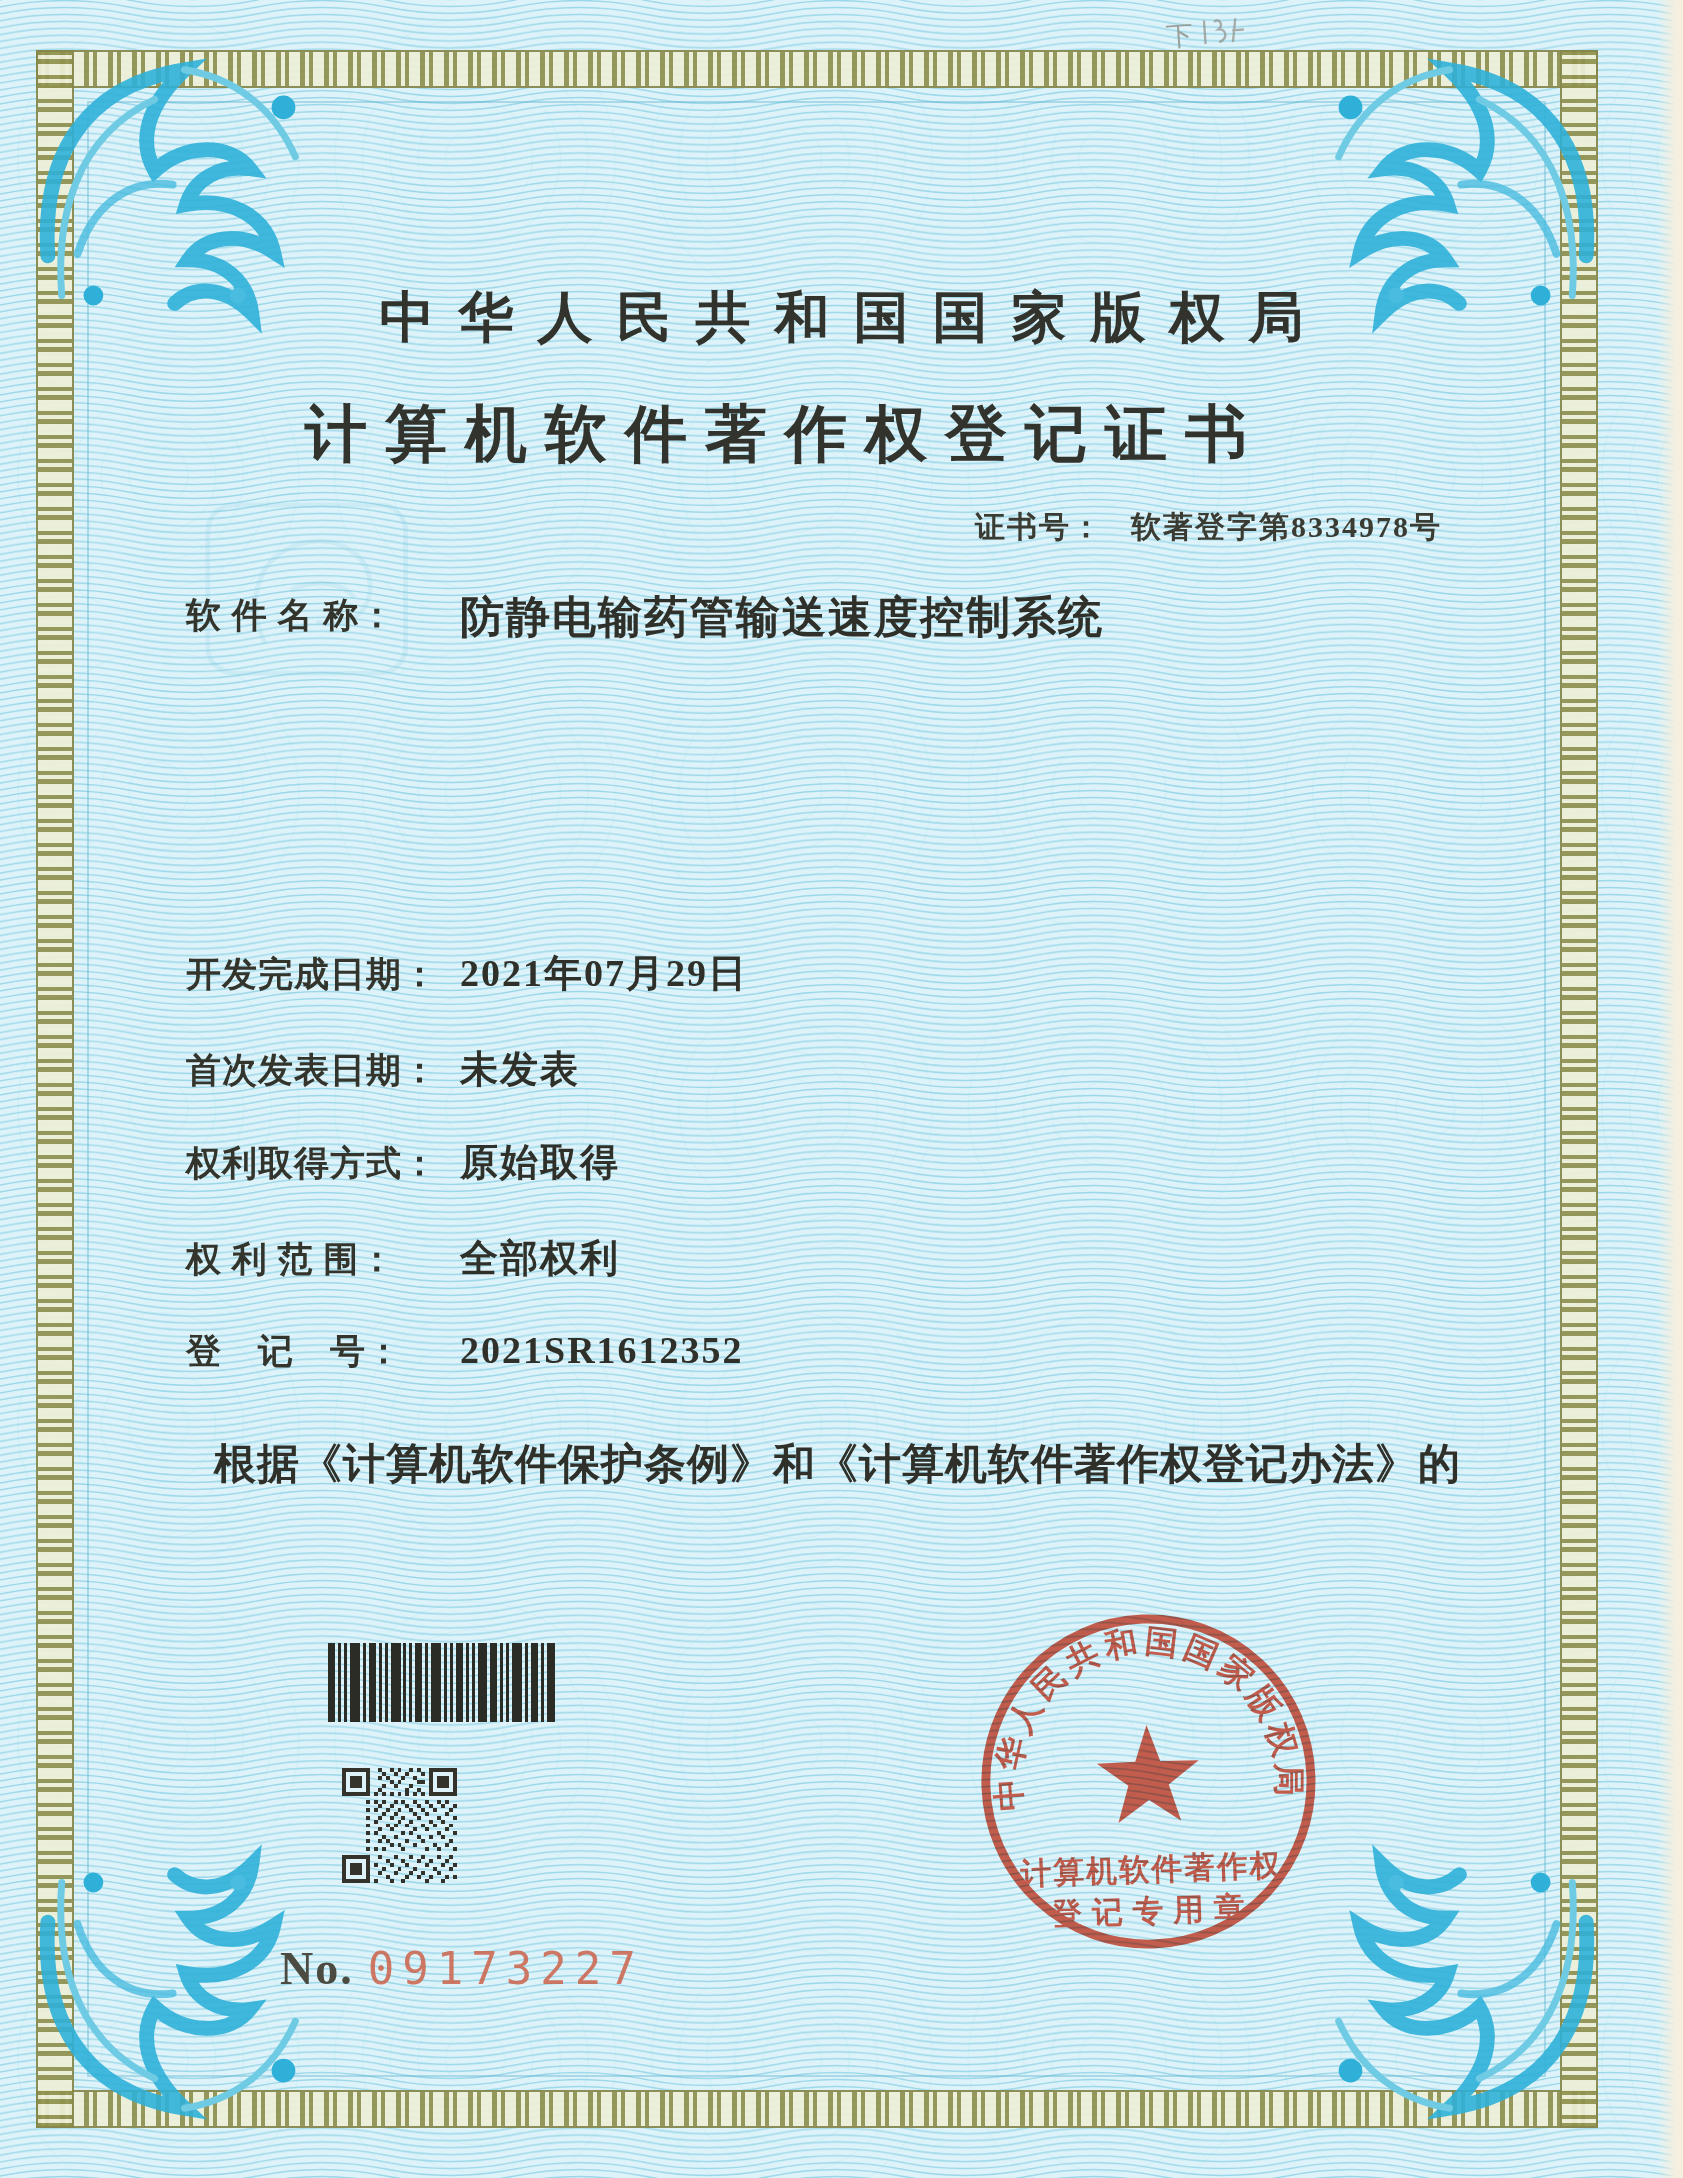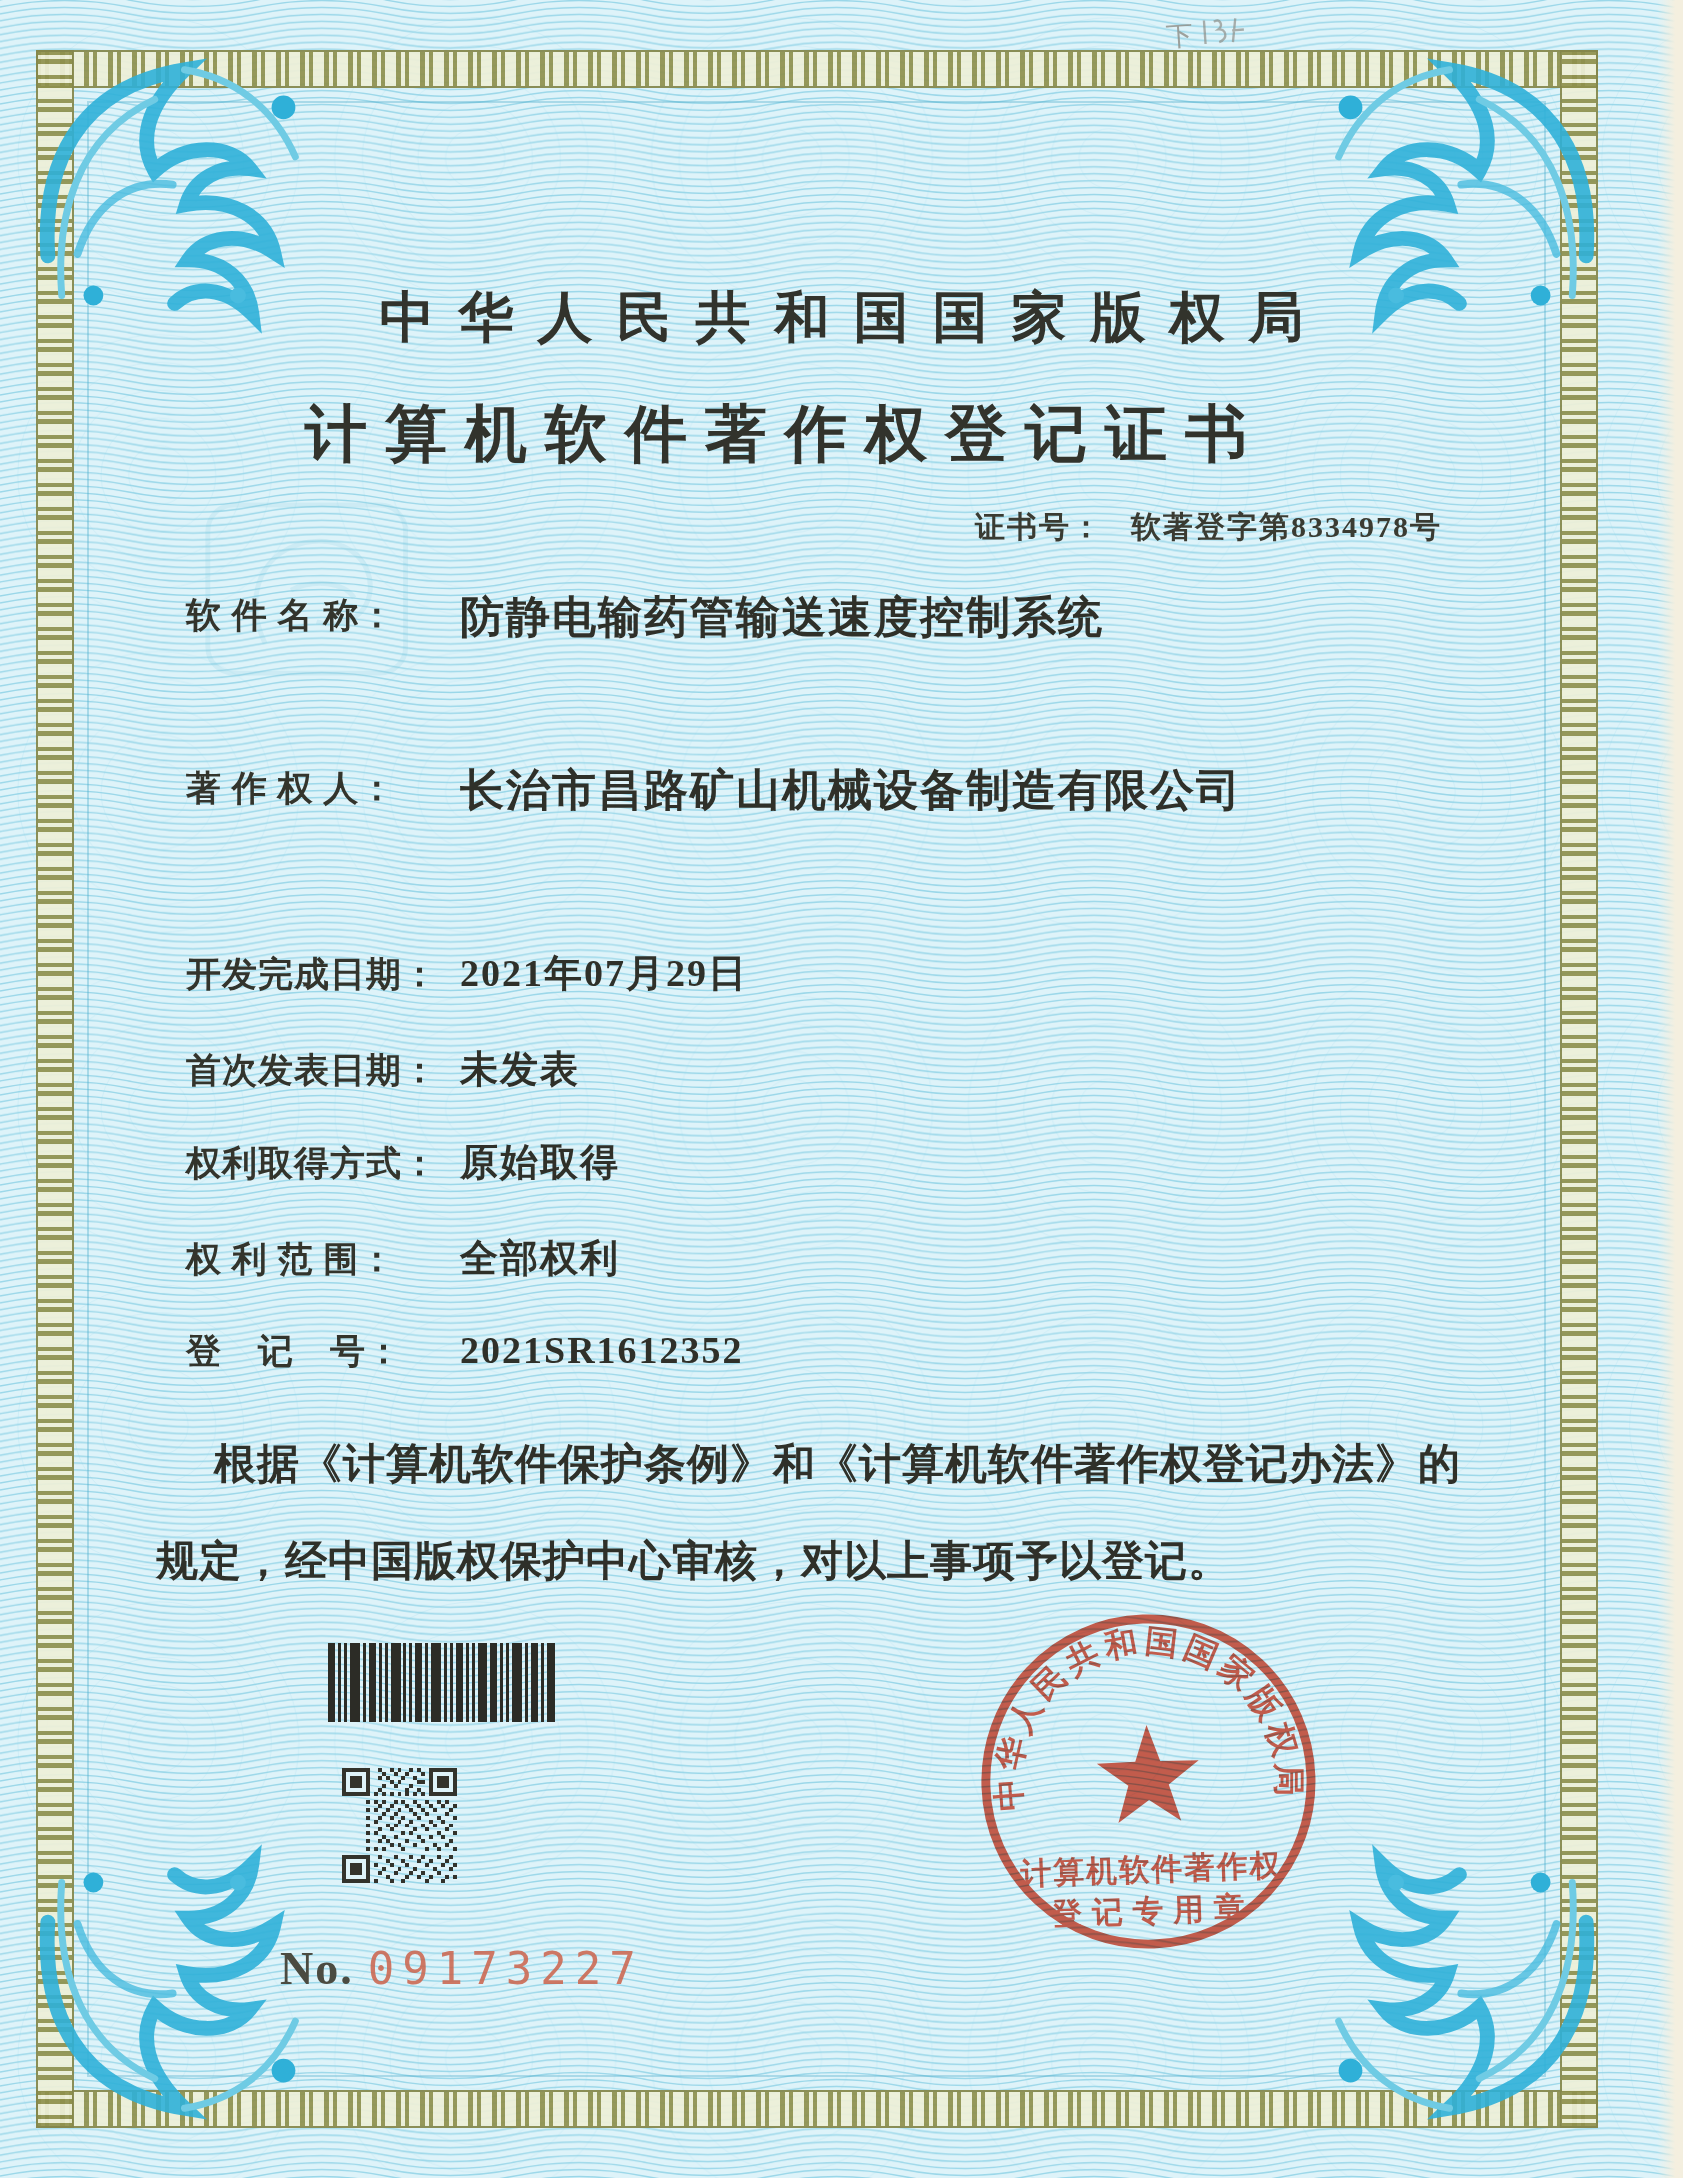--- a/index.html
+++ b/index.html
@@ -163,24 +163,20 @@
     <span>证书号：</span>
     <span>软著登字第8334978号</span>
   </div>
 
   <div class="row r-name">
     <span class="lab">软 件 名 称：</span>
     <span class="val big">
       <span>防静电输药管输送速度控制系统</span>
     </span>
   </div>
-  <div class="row r-author">
-    <span class="lab">著 作 权 人：</span>
-    <span class="val big">长治市昌路矿山机械设备制造有限公司</span>
-  </div>
   <div class="row r-devdate">
     <span class="lab">开发完成日期：</span>
     <span class="val">2021年07月29日</span>
   </div>
   <div class="row r-pubdate">
     <span class="lab">首次发表日期：</span>
     <span class="val">未发表</span>
   </div>
   <div class="row r-acq">
     <span class="lab">权利取得方式：</span>
@@ -189,21 +185,20 @@
   <div class="row r-scope">
     <span class="lab">权 利 范 围：</span>
     <span class="val">全部权利</span>
   </div>
   <div class="row r-regno">
     <span class="lab">登　记　号：</span>
     <span class="val">2021SR1612352</span>
   </div>
 
   <div class="stmt stmt-1">根据《计算机软件保护条例》和《计算机软件著作权登记办法》的</div>
-  <div class="stmt stmt-2">规定，经中国版权保护中心审核，对以上事项予以登记。</div>
 
   <svg class="barcode" width="227" height="79" viewBox="0 0 229 80" shape-rendering="crispEdges">
     <path fill="#2c2c26" d="M0 0h7v80H0z M10 0h3v80h-3z M16 0h3v80h-3z M22 0h10v80h-10z M35 0h3v80h-3z M41 0h7v80h-7z M51 0h3v80h-3z M57 0h3v80h-3z M63 0h10v80h-10z M76 0h3v80h-3z M82 0h3v80h-3z M88 0h7v80h-7z M98 0h3v80h-3z M104 0h10v80h-10z M117 0h3v80h-3z M123 0h3v80h-3z M129 0h7v80h-7z M139 0h3v80h-3z M145 0h3v80h-3z M151 0h10v80h-10z M164 0h7v80h-7z M174 0h3v80h-3z M180 0h3v80h-3z M186 0h10v80h-10z M199 0h3v80h-3z M205 0h7v80h-7z M215 0h3v80h-3z M221 0h8v80h-8z"></path>
   </svg>
 
   <svg class="qr" width="115" height="115" viewBox="0 0 29 29" shape-rendering="crispEdges">
     <g fill="#33332c">
       <path d="M0 0h7v7H0z"></path>
         <rect x="1" y="1" width="5" height="5" fill="#def3f9"></rect>
         <rect x="2" y="2" width="3" height="3"></rect>

